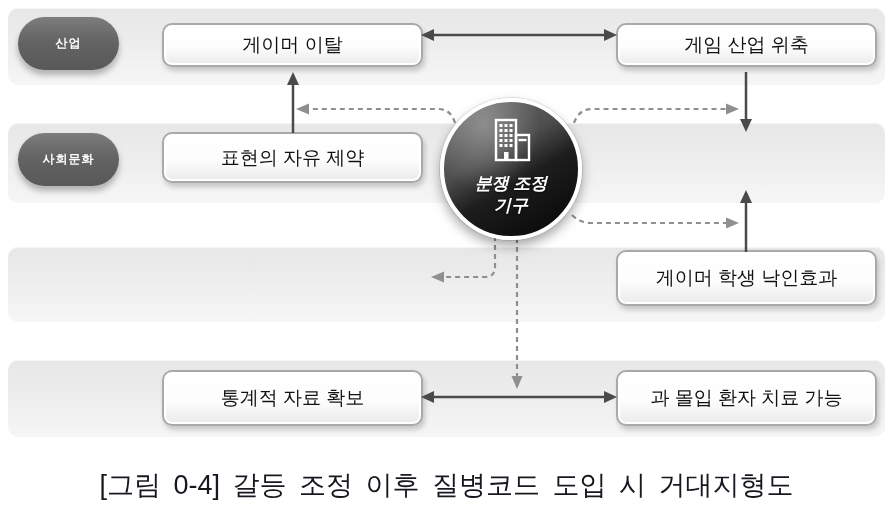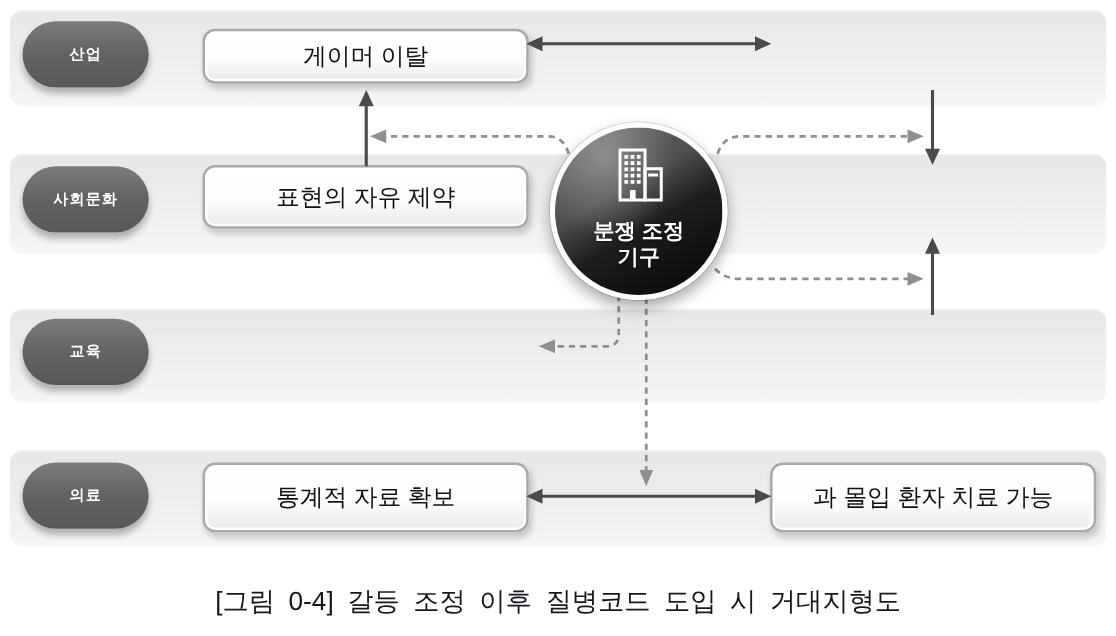--- a/index.html
+++ b/index.html
@@ -46,54 +46,54 @@
   
   .center-circle{position:absolute;left:440px;top:98px;width:134px;height:134px;
         border-radius:50%;border:4px solid #ffffff;z-index:5;box-sizing:content-box;
         background:
           radial-gradient(ellipse at 30% 18%, rgba(255,255,255,0.30) 0%, rgba(255,255,255,0.0) 42%),
           linear-gradient(150deg,#6f6f6f 0%,#4e4e4e 38%,#1d1d1d 58%,#050505 100%);
         box-shadow:0 0 0 1px rgba(0,0,0,0.10), 0 6px 12px rgba(0,0,0,0.35);
         display:flex;flex-direction:column;align-items:center;justify-content:center;}
   .center-circle .icon-wrap{margin-top:-4px;margin-bottom:7px;}
   .center-label{color:#ffffff;font-size:17px;font-weight:bold;line-height:1.25;
-        text-align:center;text-shadow:0 1px 2px rgba(0,0,0,0.6);}
+        text-align:center;text-shadow:0 1px 2px rgba(0,0,0,0.6);font-style:italic;}
 
   
   .caption{position:absolute;left:0;right:0;top:467px;text-align:center;
-        font-size:21px;color:#17171f;word-spacing:5px;}
+        font-size:27px;color:#17171f;word-spacing:5px;}
 </style>
 </head>
 <body>
 
 <div id="stage">
 
   <div class="band band1"></div>
   <div class="band band2"></div>
   <div class="band band3"></div>
   <div class="band band4"></div>
 
   <div class="pill pill1">
       <span>산업</span>
     </div>
   <div class="pill pill2">
       <span>사회문화</span>
     </div>
-  <div class="pill pill3">
-      <span>교육</span>
-    </div>
-  <div class="pill pill4">
-      <span>의료</span>
-    </div>
 
   <div class="node colL rowA">
       <span>게이머 이탈</span>
     </div>
+  <div class="node colR rowA">
+      <span>게임 산업 위축</span>
+    </div>
   <div class="node colL rowB">
       <span>표현의 자유 제약</span>
+    </div>
+  <div class="node colR rowC">
+      <span>게이머 학생 낙인효과</span>
     </div>
   <div class="node colL rowD">
       <span>통계적 자료 확보</span>
     </div>
   <div class="node colR rowD">
       <span>과 몰입 환자 치료 가능</span>
     </div>
 
   <svg id="wires" width="893" height="509" viewBox="0 0 893 509">
 

